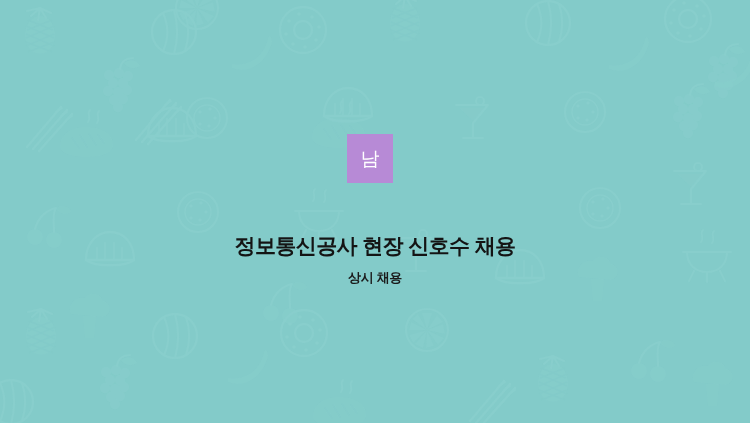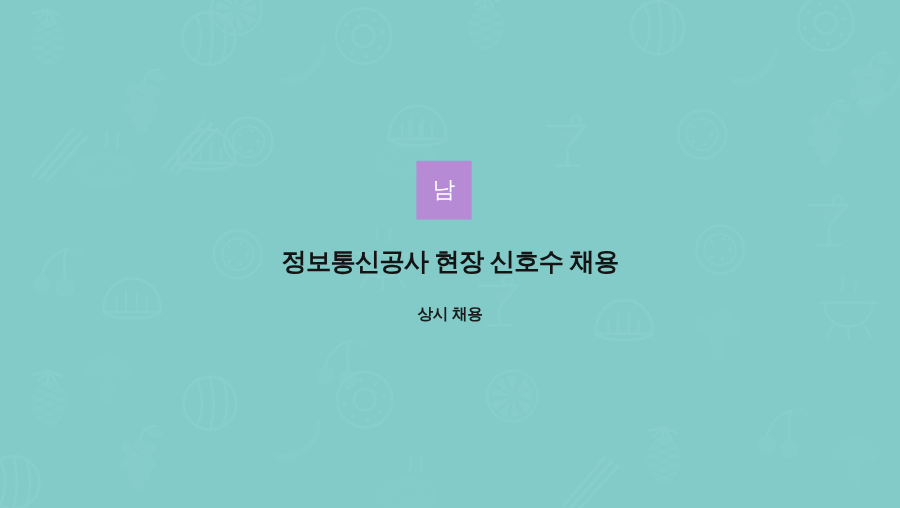--- a/index.html
+++ b/index.html
@@ -76,31 +76,31 @@
   #company-title {
     color: #121212;
     font-size: 46px;
     font-weight: bold;
     line-height: 1.05;
     letter-spacing: -1.2px;
     white-space: nowrap;
   }
 
   #job-title {
-    margin-top: 23px;
+    margin-top: 50px;
     color: #141414;
     font-size: 21px;
     font-weight: bold;
     letter-spacing: -0.6px;
     line-height: 1.2;
     white-space: nowrap;
   }
 
   #job-meta {
-    margin-top: 23px;
+    margin-top: 12px;
     color: #1b1b1b;
     font-size: 13px;
     font-weight: bold;
     letter-spacing: -0.3px;
     line-height: 1.2;
     white-space: nowrap;
   }
 </style>
 </head>
 <body>

